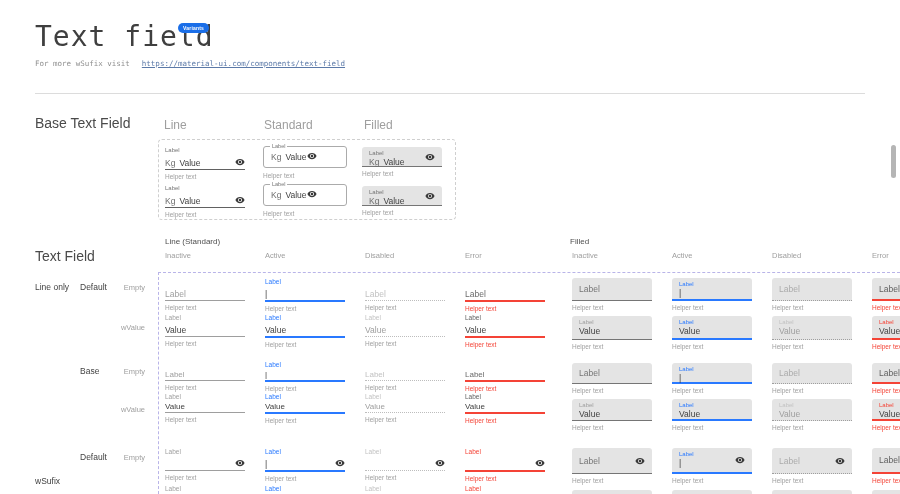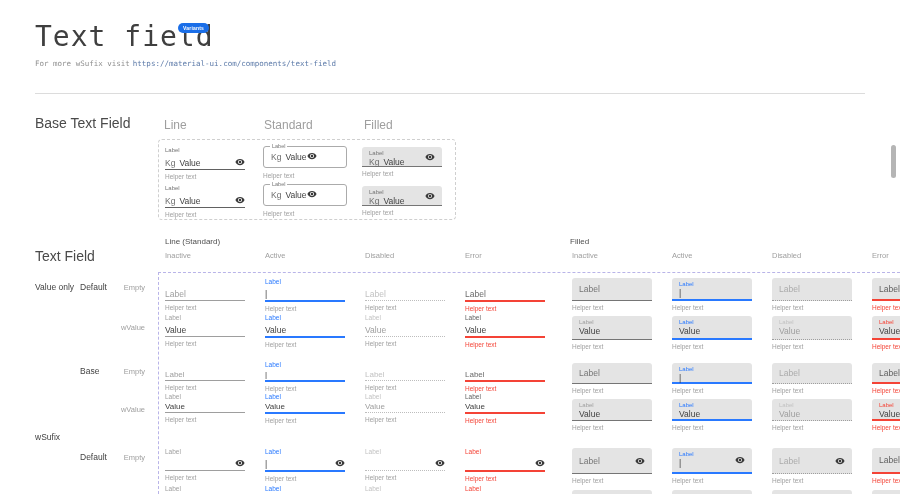--- a/index.html
+++ b/index.html
@@ -4,21 +4,21 @@
 <style>
   html,body{margin:0;padding:0;background:#fff}
   body{width:900px;height:494px;overflow:hidden;font-family:"Liberation Sans",sans-serif;-webkit-font-smoothing:antialiased}
   #stage{position:relative;width:900px;height:494px;overflow:hidden;background:#ffffff}
   .abs{position:absolute}
 
   
   .title{font-family:"DejaVu Sans Mono",monospace;font-size:28px;color:#3f3f3f;letter-spacing:1px}
   .badge{background:#1a6ee8;color:#fff;font-size:5px;font-weight:bold;padding:2px 5px;border-radius:6px;letter-spacing:.2px}
   .subtitle{font-family:"DejaVu Sans Mono",monospace;font-size:7.5px;color:#8f8f8f}
-  .subtitle a{color:#5b79a8;margin-left:3px;cursor:pointer}
+  .subtitle a{color:#5b79a8;text-decoration:underline;margin-left:12px;cursor:pointer}
   .divider{border-top:1px solid #dcdcdc;height:0}
   .scrollbar{width:5px;background:#b5b5b5;border-radius:3px}
 
   
   .h1{font-size:14px;color:#4a4a4a}
   .colhead{font-size:12px;color:#9e9e9e}
   .ghead{font-size:8px;color:#4f4f4f}
   .shead{font-size:7.5px;color:#9e9e9e}
   .rl-dark{font-size:8.5px;color:#424242}
   .rl-gray{font-size:7.5px;color:#9e9e9e;width:32px;text-align:right}
@@ -99,28 +99,28 @@
   <div class="abs shead" style="left:365px;top:251px">Disabled</div>
   <div class="abs shead" style="left:465px;top:251px">Error</div>
   <div class="abs shead" style="left:572px;top:251px">Inactive</div>
   <div class="abs shead" style="left:672px;top:251px">Active</div>
   <div class="abs shead" style="left:772px;top:251px">Disabled</div>
   <div class="abs shead" style="left:872px;top:251px">Error</div>
 
   <div class="abs dash-top" style="left:158px;top:272px;width:742px"></div>
   <div class="abs dash-left" style="left:158px;top:272px;height:222px"></div>
 
-  <div class="abs rl-dark" style="left:35px;top:282px">Value only</div>
+  <div class="abs rl-dark" style="left:35px;top:282px">Line only</div>
   <div class="abs rl-dark" style="left:80px;top:282px">Default</div>
   <div class="abs rl-gray" style="left:113px;top:283px">Empty</div>
   <div class="abs rl-gray" style="left:113px;top:323px">wValue</div>
   <div class="abs rl-dark" style="left:80px;top:366px">Base</div>
   <div class="abs rl-gray" style="left:113px;top:367px">Empty</div>
   <div class="abs rl-gray" style="left:113px;top:405px">wValue</div>
-  <div class="abs rl-dark" style="left:35px;top:432px">wSufix</div>
+  <div class="abs rl-dark" style="left:35px;top:476px">wSufix</div>
   <div class="abs rl-dark" style="left:80px;top:452px">Default</div>
   <div class="abs rl-gray" style="left:113px;top:453px">Empty</div>
 <div class="fld" style="left: 165px; top: 146px;">
       <div class="sl s-base">Label</div>
       <div class="main u-base">
         <span class="prefix">Kg</span>
         <span class="val">Value</span>
         <span class="eye"><svg viewBox="0 0 24 24" width="10" height="10" fill="#3a3a3a">
             <path d="M12 4.5C7 4.5 2.7 7.6 1 12c1.7 4.4 6 7.5 11 7.5s9.3-3.1 11-7.5C21.3 7.6 17 4.5 12 4.5zm0 12.5a5 5 0 1 1 0-10 5 5 0 0 1 0 10zm0-2a3 3 0 1 0 0-6 3 3 0 0 0 0 6z"></path>
           </svg></span>

